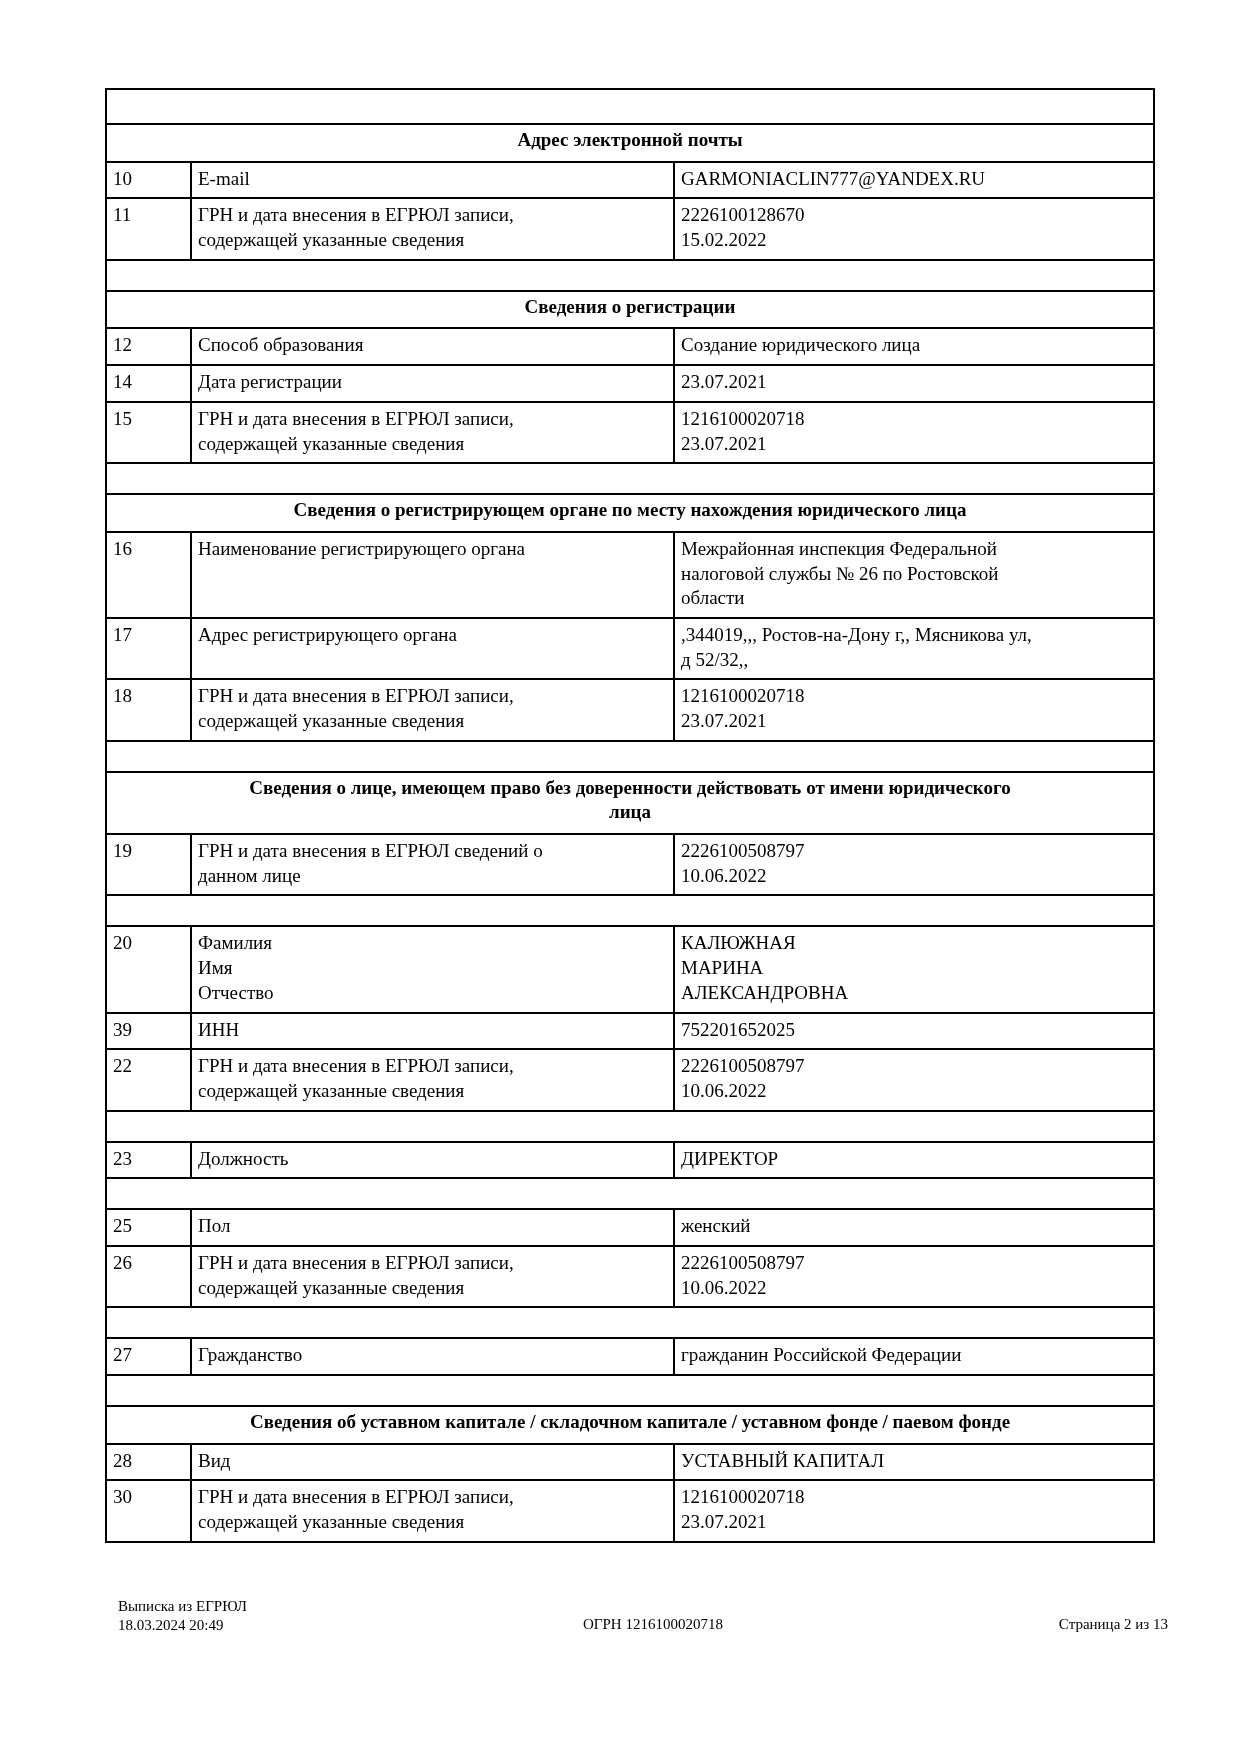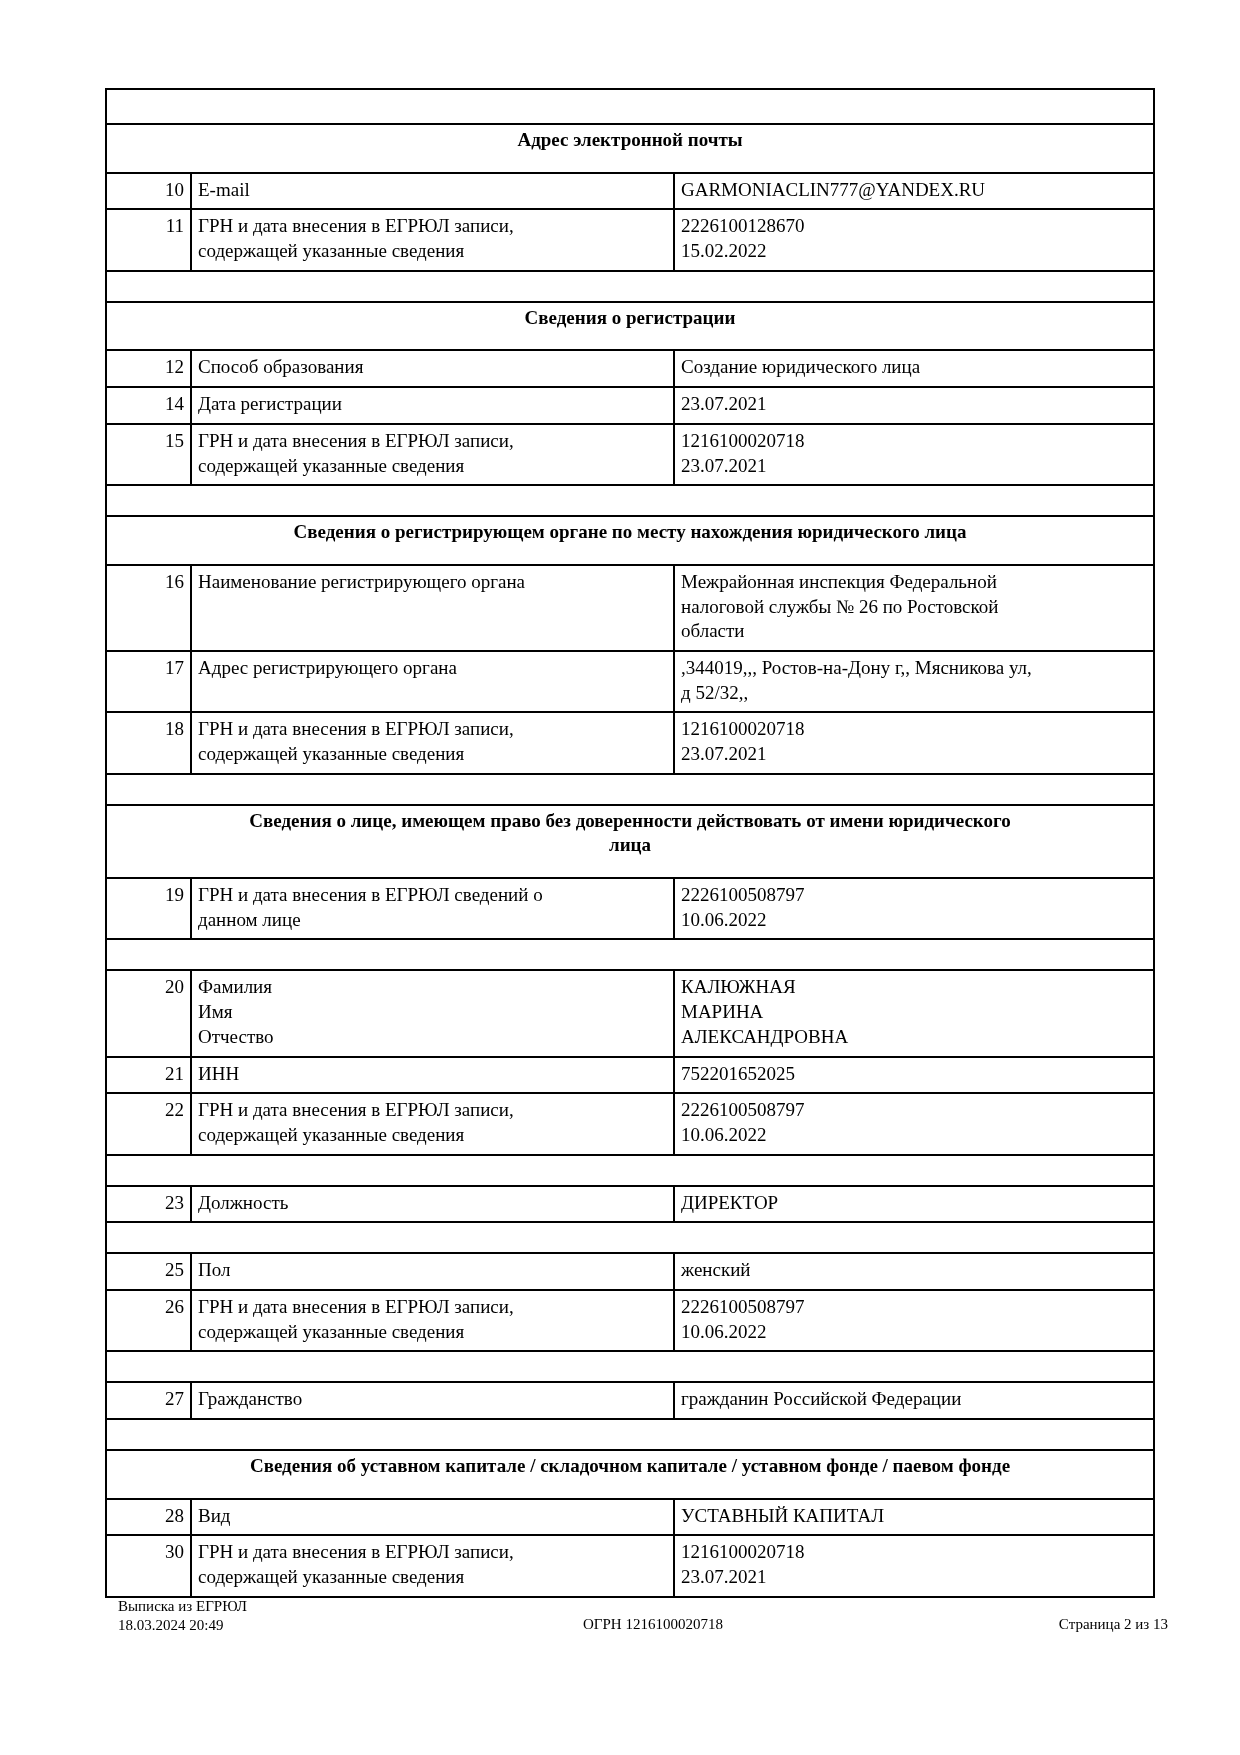--- a/index.html
+++ b/index.html
@@ -35,34 +35,34 @@
   }
   table.egrul col.c-num   { width: 85px; }
   table.egrul col.c-label { width: 483px; }
   table.egrul col.c-value { width: 480px; }
 
   tr.blank  { height: 35px; }
   tr.spacer { height: 31px; }
   tr.header { height: 33px; }
 
   td.num {
-    text-align: right;
+    text-align: left;
     padding-left: 2px;
     padding-right: 2px;
   }
   td.label, td.value {
     white-space: pre-line;
     margin-top: 12px;
   }
   td.full.header-cell {
     text-align: center;
     font-weight: bold;
     white-space: pre-line;
     padding-top: 3px;
-    padding-bottom: 19px;
+    padding-bottom: 8px;
   }
   td.full.gap-cell {
     padding: 0;
   }
 
   .footer {
     position: absolute;
     left: 118px;
     top: 1597px;
     width: 1050px;
@@ -175,21 +175,21 @@
         <tr class="item">
           <td class="num">20</td>
           <td class="label">Фамилия
 Имя
 Отчество</td>
           <td class="value">КАЛЮЖНАЯ
 МАРИНА
 АЛЕКСАНДРОВНА</td>
         </tr>
         <tr class="item">
-          <td class="num">21</td>
+          <td class="num">39</td>
           <td class="label">ИНН</td>
           <td class="value">752201652025</td>
         </tr>
         <tr class="item">
           <td class="num">22</td>
           <td class="label">ГРН и дата внесения в ЕГРЮЛ записи,
 содержащей указанные сведения</td>
           <td class="value">2226100508797
 10.06.2022</td>
         </tr>

